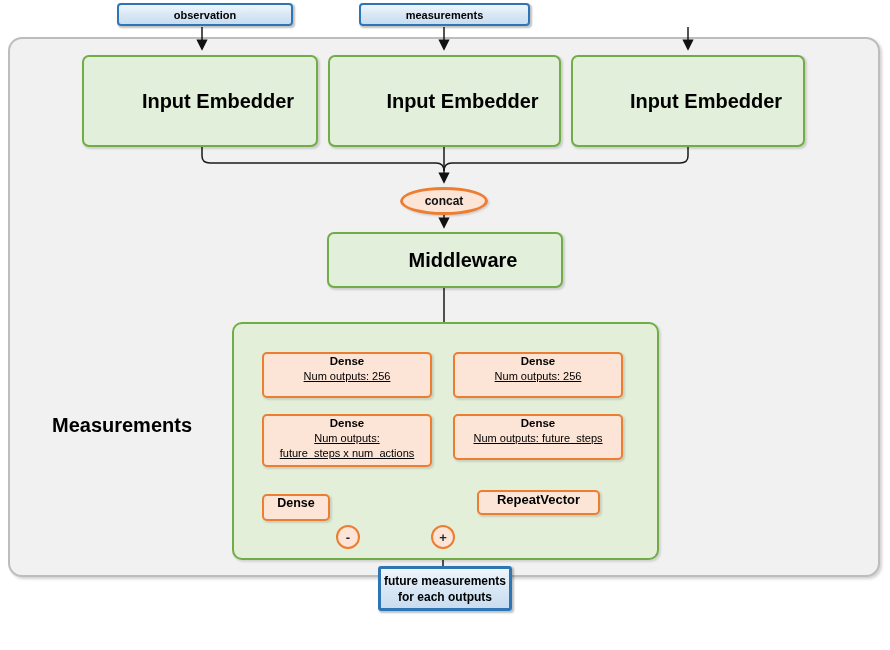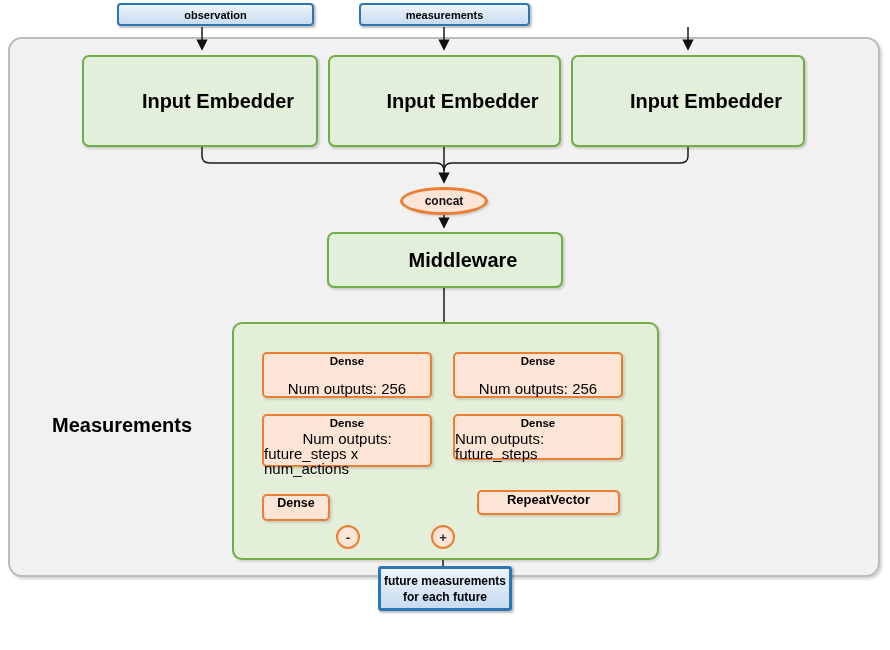--- a/index.html
+++ b/index.html
@@ -36,25 +36,25 @@
   }
   
   #head-box{
     left:232px;top:322px;width:427px;height:238px;border-radius:10px;
     background:#e3efd9;border:2.5px solid #70ad47;
     box-shadow:1.5px 1.5px 2px rgba(0,0,0,0.12);
   }
   
   .orange-node{
     border:2.5px solid #ed7d31;border-radius:5px;background:#fce4d6;
-    display:flex;flex-direction:column;align-items:center;justify-content:space-between;
+    display:flex;flex-direction:column;align-items:center;justify-content:flex-start;
     color:#000;box-shadow:1.5px 1.5px 2px rgba(0,0,0,0.12);
   }
   .dense-title{font-size:11.5px;font-weight:bold;line-height:15px;}
-  .dense-sub{font-size:15px;line-height:15px;}
+  .dense-sub{font-size:11px;line-height:15px;text-decoration:underline;}
   #concat-node{
     left:400px;top:187px;width:88px;height:28px;border-radius:50%;
     border:3px solid #ed7d31;background:#fce4d6;
     display:flex;align-items:center;justify-content:center;
     font-size:12px;font-weight:bold;box-shadow:1.5px 1.5px 2px rgba(0,0,0,0.15);
   }
   .op-circle{
     width:24px;height:24px;border-radius:50%;
     border:2.5px solid #ed7d31;background:#fce4d6;
     display:flex;align-items:center;justify-content:center;
@@ -107,21 +107,21 @@
       <path d="M360,538 L425,538" marker-end="url(#arr)"></path>
 
       <path d="M538,462 L538,484" marker-end="url(#arr)"></path>
 
       <path d="M538,515 L538,530 Q538,538 530,538 L461,538" marker-end="url(#arr)"></path>
 
       <path d="M443,549 L443,592" marker-end="url(#arr)"></path>
     </g>
   </svg>
 
-  <div class="abs blue-node" style="left:117px;top:3px;width:197px;height:23px;">
+  <div class="abs blue-node" style="left:117px;top:3px;width:176px;height:23px;">
     <span>observation</span>
   </div>
   <div class="abs blue-node" style="left:359px;top:3px;width:171px;height:23px;">
     <span>measurements</span>
   </div>
 
   <div class="abs green-node" style="left:82px;top:55px;width:236px;height:92px;">
     <span>Input Embedder</span>
   </div>
   <div class="abs green-node" style="left:328px;top:55px;width:233px;height:92px;">
@@ -160,29 +160,29 @@
     <div class="dense-sub">Num outputs: 256</div>
   </div>
   <div class="abs orange-node" style="left:453px;top:414px;width:170px;height:46px;">
     <div class="dense-title">Dense</div>
     <div class="dense-sub">Num outputs: future_steps</div>
   </div>
 
   <div class="abs orange-node" style="left:262px;top:494px;width:68px;height:27px;">
     <div class="dense-title" style="font-size:12.5px;">Dense</div>
   </div>
-  <div class="abs orange-node" style="left:477px;top:490px;width:143px;height:25px;">
+  <div class="abs orange-node" style="left:477px;top:490px;width:123px;height:25px;">
     <div class="dense-title" style="font-size:13px;">RepeatVector</div>
   </div>
 
   <div class="abs op-circle" style="left:336px;top:525px;">
     <span>-</span>
   </div>
   <div class="abs op-circle" style="left:431px;top:525px;">
     <span>+</span>
   </div>
 
   <div class="abs blue-node" id="out-node" style="left:378px;top:566px;width:134px;height:45px;">
     <div>future measurements</div>
-    <div>for each future</div>
+    <div>for each outputs</div>
   </div>
 
 </div>
 
 </body></html>

